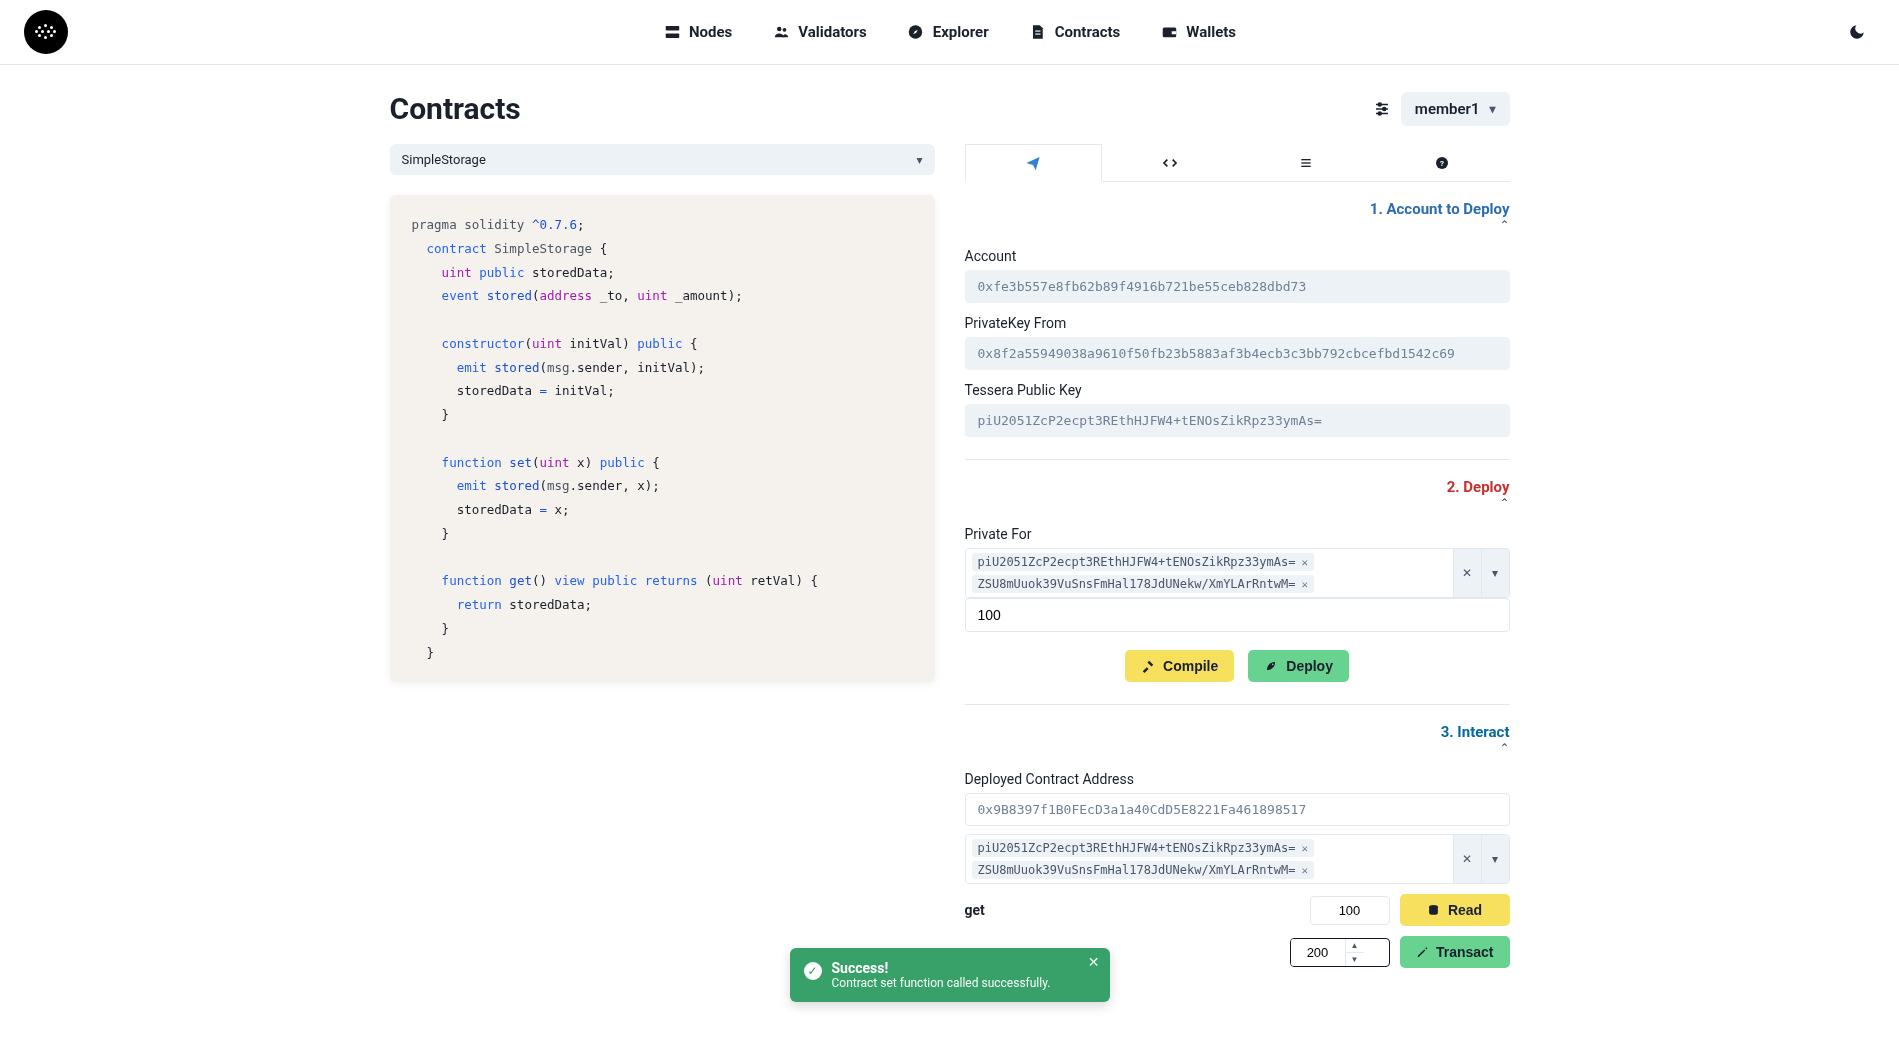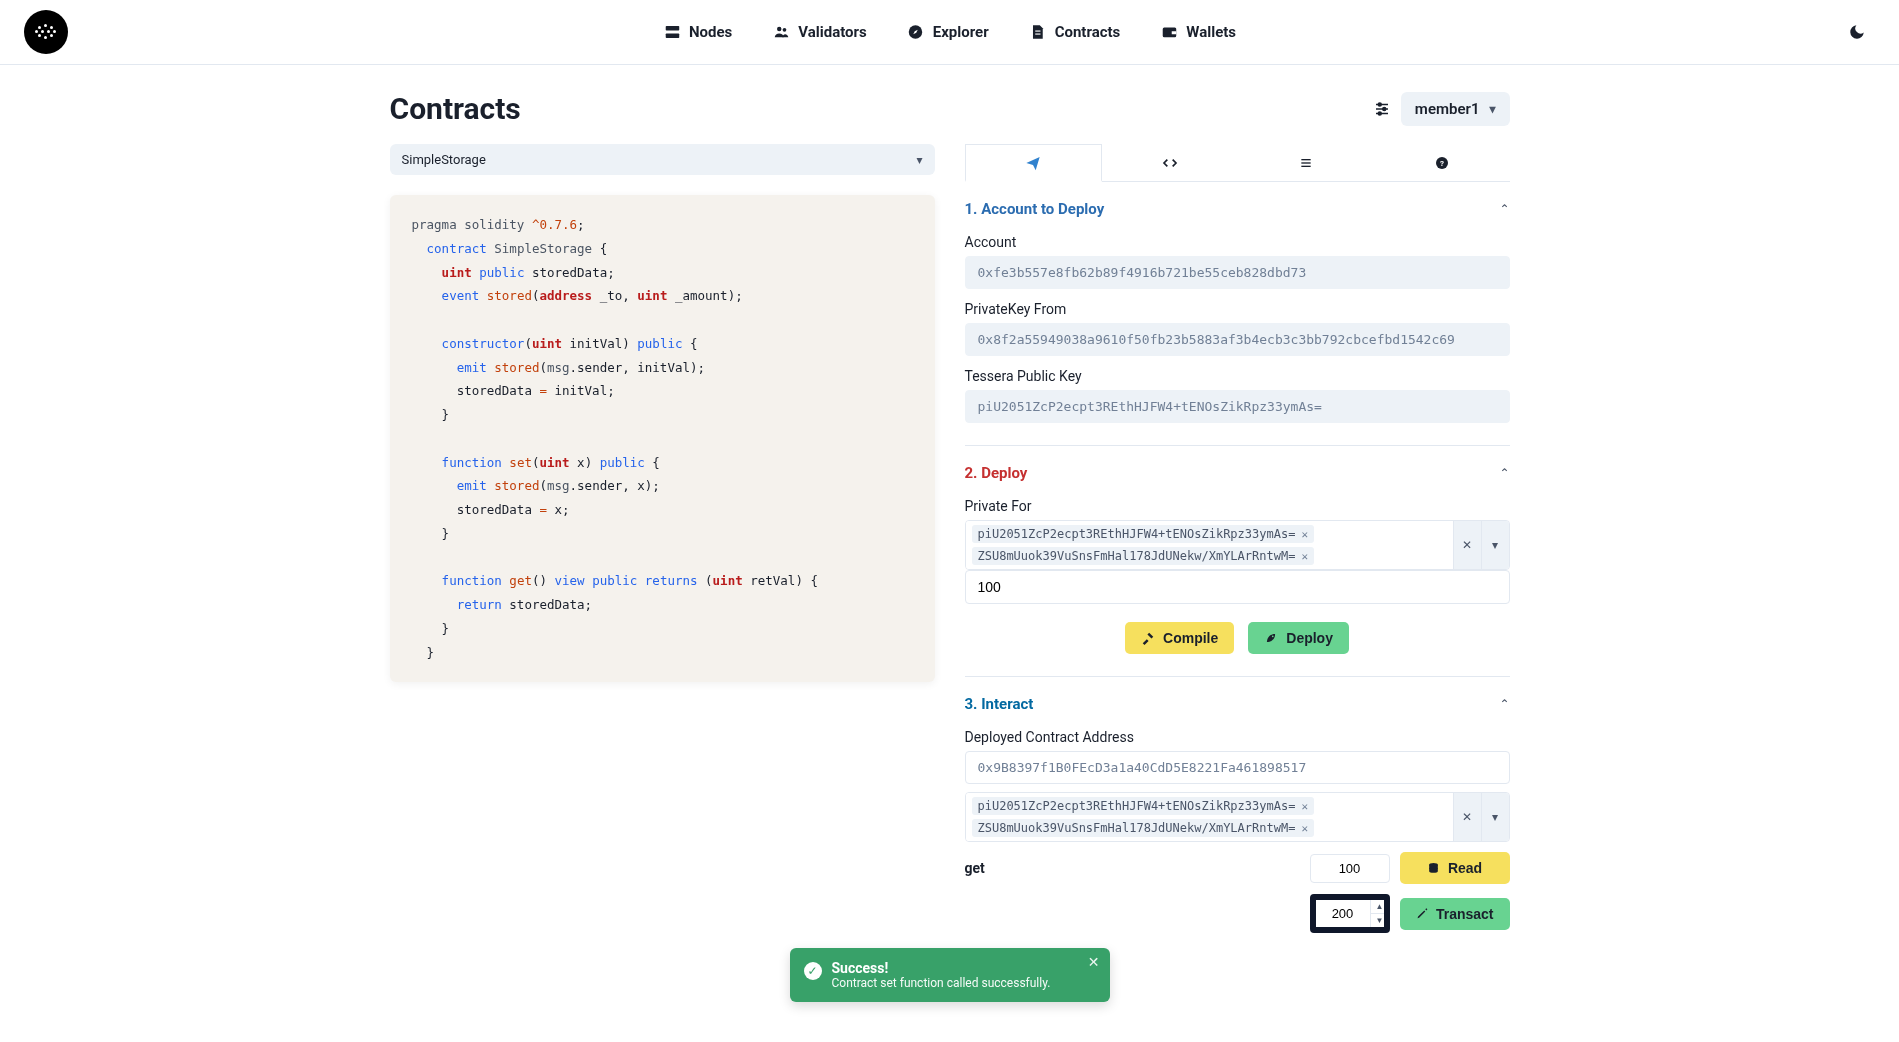--- a/index.html
+++ b/index.html
@@ -17,51 +17,51 @@
 .container { max-width: 1160px; margin: 26px auto; padding: 0 20px; }
 .header-row { display: flex; justify-content: space-between; align-items: center; margin-bottom: 18px; }
 .page-title { font-size: 30px; font-weight: 700; }
 .header-right { display: flex; align-items: center; gap: 10px; }
 .sliders-btn { cursor: pointer; display:flex; align-items:center; }
 .member-select { background: #edf2f7; border-radius: 6px; padding: 8px 14px; display: flex; align-items: center; gap: 10px; cursor: pointer; font-weight: 600; font-size: 15px; }
 .content-row { display: grid; grid-template-columns: 1fr 1fr; gap: 30px; align-items: start; }
 .select-contract { width: 100%; background: #edf2f7; border: none; border-radius: 6px; padding: 8px 12px; font-size: 13px; display: flex; justify-content: space-between; align-items: center; cursor: pointer; margin-bottom: 20px; }
 .code-block { background: #f5f2ed; border-radius: 6px; padding: 18px 22px; font-family: ui-monospace, SFMono-Regular, "SF Mono", Menlo, Consolas, monospace; font-size: 12.5px; line-height: 1.9; white-space: pre; overflow-x: auto; box-shadow: 0 2px 8px rgba(0,0,0,0.06); }
 .kw-blue { color: #2563eb; }
-.kw-red { color: #c2410c; }
-.kw-teal { color: #b91c1c; font-weight: bold; }
+.kw-red { color: #1d4ed8; }
+.kw-teal { color: #a21caf; }
 .kw-gray { color: #4b5563; text-align: right; }
 .tabs { display: flex; }
 .tab { flex: 1; height: 38px; display: flex; align-items: center; justify-content: center; border: 1px solid #e2e8f0; border-bottom: none; cursor: pointer; }
 .tab.active { border-bottom: 2px solid #fff; position: relative; z-index: 1; background:#fff; }
 .tab:not(.active) { border-top:none; border-left:none; border-right:none; border-bottom: 1px solid #e2e8f0; }
 .tab svg { width: 16px; height: 16px; }
 .tab-active-icon { color: #3182ce; }
 .section { padding: 14px 0; }
-.section-header { display: flex; justify-content: space-between; align-items: center; cursor: pointer; padding: 4px 0; }
+.section-header { display: flex; justify-content: space-between; align-items: flex-end; cursor: pointer; padding: 4px 0; flex-direction: column; }
 .section-title { font-weight: 700; font-size: 15px; }
 .sec1 { color: #2b6cb0; }
 .sec2 { color: #c53030; }
 .sec3 { color: #0369a1; }
 .field-label { font-size: 14px; color: #1a202c; margin-top: 12px; margin-bottom: 6px; }
 .input { width: 100%; background: #edf2f7; border: 1px solid #edf2f7; border-radius: 4px; padding: 8px 12px; font-size: 13px; color: #718096; font-family: ui-monospace, monospace; }
 .input-white { width: 100%; background: #fff; border: 1px solid #e2e8f0; border-radius: 4px; padding: 8px 12px; font-size: 14px; }
 .multi-select { display: flex; align-items: stretch; border: 1px solid #e2e8f0; border-radius: 4px; overflow: hidden; }
 .multi-select-tags { flex: 1; padding: 4px 6px; display: flex; flex-wrap: wrap; gap: 4px; background:#fff; }
 .tag { background: #edf2f7; border-radius: 3px; padding: 2px 6px; font-size: 12px; font-family: ui-monospace, monospace; display: flex; align-items: center; gap: 6px; color:#4a5568; }
 .tag-x { cursor: pointer; color: #718096; font-size: 11px; }
 .multi-clear, .multi-toggle { width: 28px; background: #edf2f7; display: flex; align-items: center; justify-content: center; cursor: pointer; font-size: 12px; color:#4a5568; border-left:1px solid #e2e8f0;}
 .btn-row { display: flex; justify-content: center; gap: 14px; margin-top: 18px; }
 .btn { display: inline-flex; align-items: center; gap: 8px; padding: 8px 16px; border-radius: 5px; font-weight: 700; font-size: 14px; cursor: pointer; border: none; }
 .btn-yellow { background: #f6e05e; color: #1a202c; }
 .btn-green { background: #68d391; color: #1a202c; }
 .interact-row { display: flex; align-items: center; gap: 10px; margin-top: 10px; }
 .interact-label { font-weight: 700; font-size: 14px; flex: 0 0 auto; }
 .num-input { width: 80px; text-align: center; border: 1px solid #e2e8f0; border-radius: 4px; padding: 6px 4px; font-size: 13px; margin-left: auto; }
-.num-input-stepper { width: 80px; display: flex; border: 6px solid #0f172a; border-radius: 4px; overflow: hidden; margin-left:auto;}
+.num-input-stepper { width: 100px; display: flex; border: 1px solid #0f172a; border-radius: 4px; overflow: hidden; margin-left:auto;}
 .num-input-stepper input { border: none; width: 54px; text-align: center; font-size: 13px; padding: 6px 0; }
 .steppers { display: flex; flex-direction: column; border-left: 1px solid #e2e8f0; }
 .steppers span { flex: 1; width: 18px; display: flex; align-items: center; justify-content: center; font-size: 8px; cursor: pointer; color:#4a5568;}
 .steppers span:first-child { border-bottom: 1px solid #e2e8f0; }
 .action-btn { width: 110px; justify-content: center; }
 .divider { border-top: 1px solid #e2e8f0; margin-top:8px; }
 .chevron { font-size: 12px; color: #4a5568; }
 .toast { position: fixed; bottom: 40px; left: 50%; transform: translateX(-50%); background: #38a169; color: #fff; border-radius: 6px; padding: 12px 40px 12px 14px; display: flex; align-items: flex-start; gap: 10px; min-width: 320px; box-shadow: 0 4px 12px rgba(0,0,0,0.15); }
 .toast-icon { width: 18px; height: 18px; border-radius: 50%; background: #fff; color: #38a169; display: flex; align-items: center; justify-content: center; font-size: 12px; flex-shrink: 0; margin-top:2px;}
 .toast-title { font-weight: 700; font-size: 14px; }

